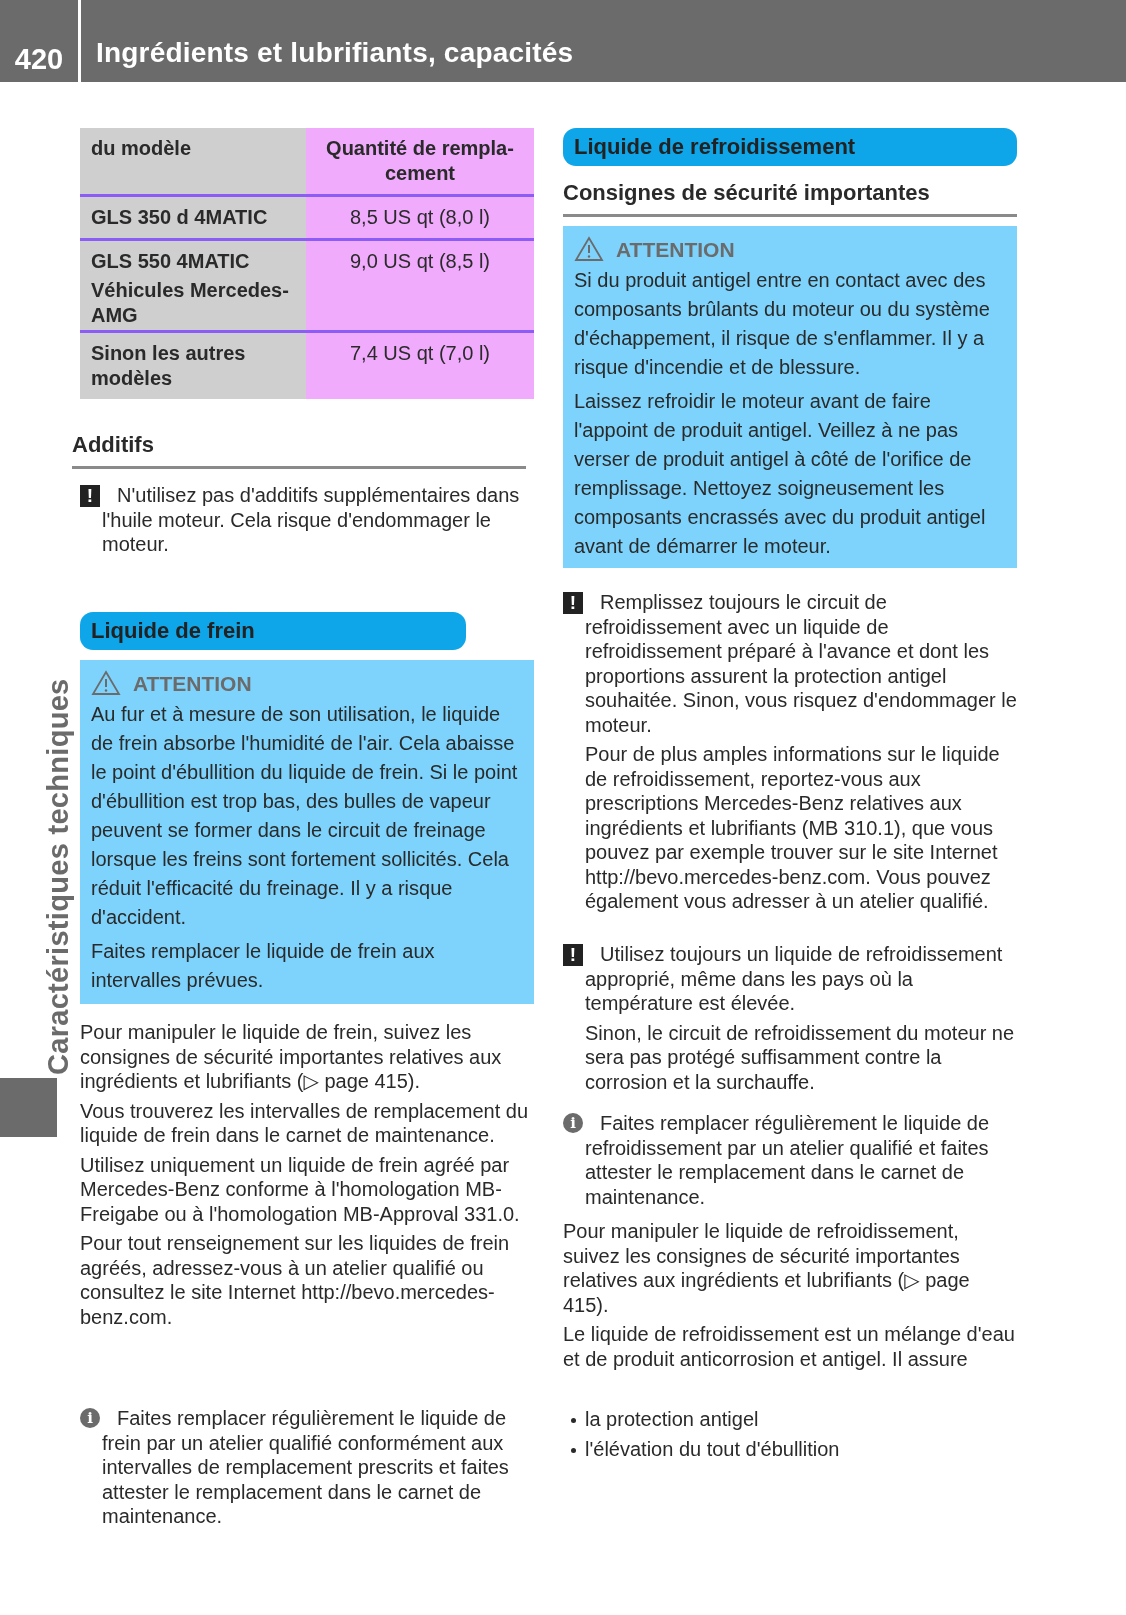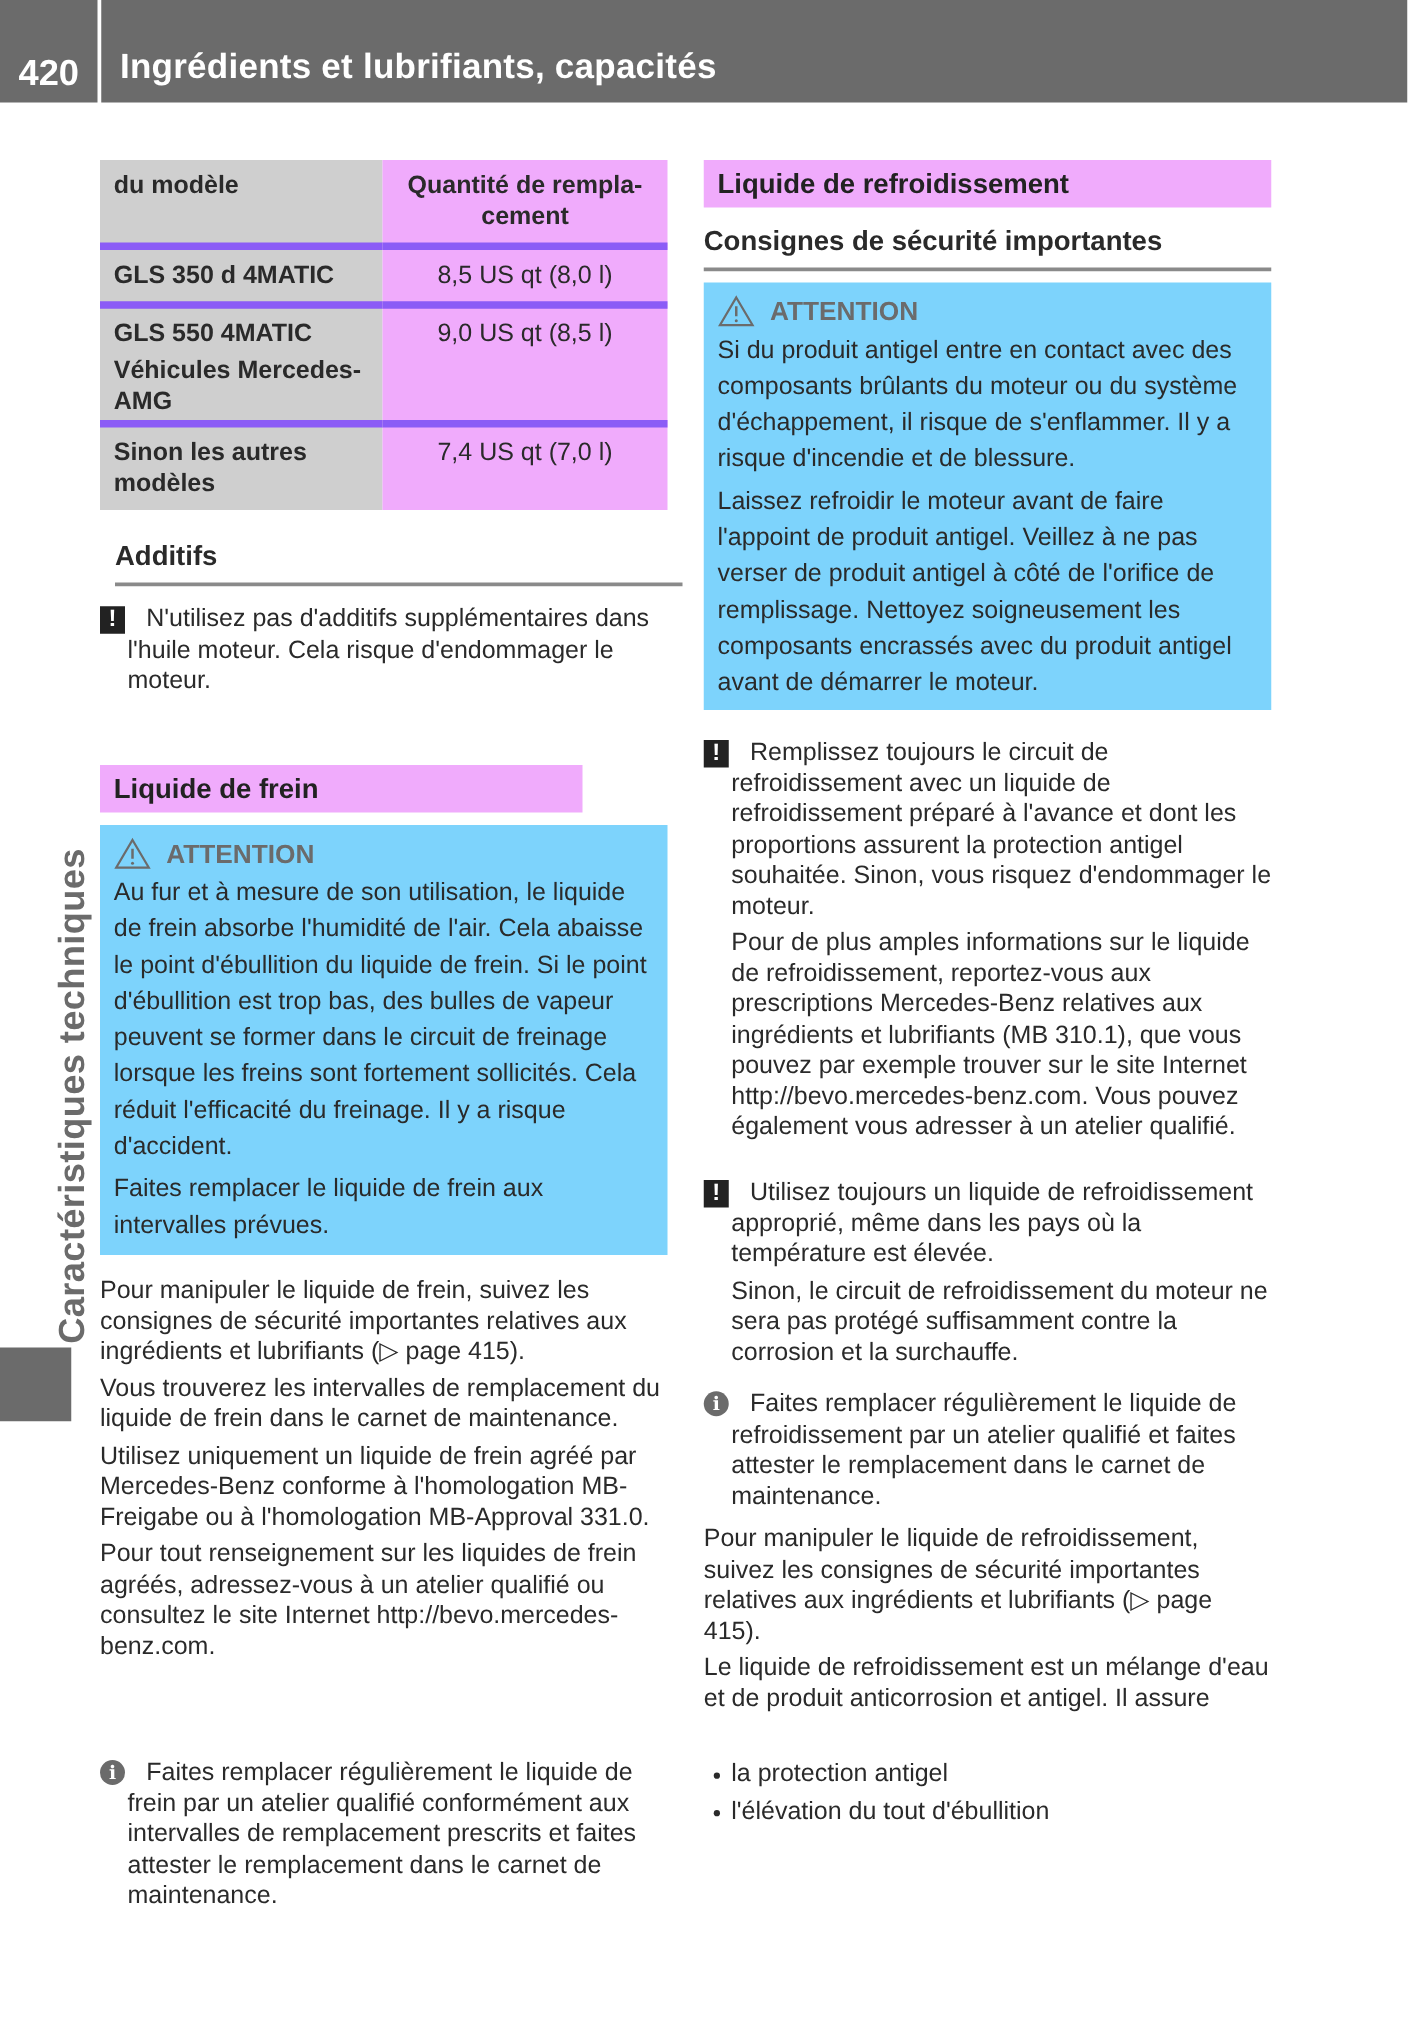--- a/index.html
+++ b/index.html
@@ -14,24 +14,24 @@
   .side-tab-label { position: absolute; left: 0; top: 660px; width: 57px; height: 415px; }
   .side-tab-label span { position: absolute; left: 42px; top: 415px; transform-origin: 0 0; transform: rotate(-90deg); white-space: nowrap; font-size: 29px; font-weight: bold; color: #6b6b6b; letter-spacing: 0.3px; }
   .side-tab-block { position: absolute; left: 0; top: 1078px; width: 57px; height: 59px; background: #6b6b6b; }
 
   
   .cap-table { position: absolute; left: 80px; top: 128px; width: 454px; border-collapse: collapse; font-size: 20px; }
   .cap-table td, .cap-table th { vertical-align: top; padding: 8px 11px; line-height: 25px; }
   .cap-table .c1 { width: 226px; background: #cfcfcf; font-weight: bold; text-align: left; color: #2a2a2a; }
   .cap-table .c2 { width: 228px; background: #f0abfc; text-align: center; color: #2a2a2a; font-weight: normal; }
   .cap-table th.c2 { font-weight: bold; }
-  .cap-table tr { border-bottom: 6px solid #8b5cf6; }
+  .cap-table tr { border-bottom: 3px solid #8b5cf6; }
 
   .subhead { position: absolute; font-size: 22px; font-weight: bold; color: #2a2a2a; border-bottom: 3px solid #8a8a8a; padding-bottom: 8px; }
-  .section-bar { position: absolute; height: 38px; background: #f0abfc; font-size: 22px; font-weight: bold; color: #222; padding-left: 11px; line-height: 38px; }
+  .section-bar { position: absolute; height: 38px; background: #0ea5e9; font-size: 22px; font-weight: bold; color: #222; padding-left: 11px; line-height: 38px; border-radius: 13px; }
 
   .warn-box { position: absolute; background: #7dd3fc; padding: 8px 11px 8px 11px; font-size: 20px; line-height: 29px; color: #2a2a2a; }
   .warn-head { display: flex; align-items: center; font-size: 21px; font-weight: bold; color: #6b6b6b; height: 30px; margin-bottom: 2px; }
   .warn-head svg { margin-right: 12px; }
   .warn-box p { margin-bottom: 5px; }
 
   .note { position: absolute; font-size: 20px; line-height: 24.5px; color: #2a2a2a; padding-left: 22px; }
   .note .ic { position: absolute; left: 0; top: 2px; }
   .note p { margin-bottom: 5px; }
   .ic-excl { width: 20px; height: 22px; background: #222; color: #fff; font-weight: bold; font-size: 19px; line-height: 22px; text-align: center; display: inline-block; }
@@ -78,21 +78,21 @@
     </td>
     <td class="c2">9,0 US qt (8,5 l)</td>
   </tr>
   <tr style="border-bottom:none;">
     <td class="c1">Sinon les autres modèles</td>
     <td class="c2">7,4 US qt (7,0 l)</td>
   </tr>
 </tbody>
   </table>
 
-<div class="subhead" style="left:92px; top:432px; width:454px;">Additifs</div>
+<div class="subhead" style="left:72px; top:432px; width:454px;">Additifs</div>
 
 <div class="note" style="left:80px; top:483px; width:440px;">
   <span class="ic ic-excl">!</span>
   <p style="text-indent:15px;">N'utilisez pas d'additifs supplémentaires dans l'huile moteur. Cela risque d'endommager le moteur.</p>
 </div>
 
 <div class="section-bar" style="left:80px; top:612px; width:386px;">Liquide de frein</div>
 
 <div class="warn-box" style="left:80px; top:660px; width:454px; height:344px;">
   <div class="warn-head">

